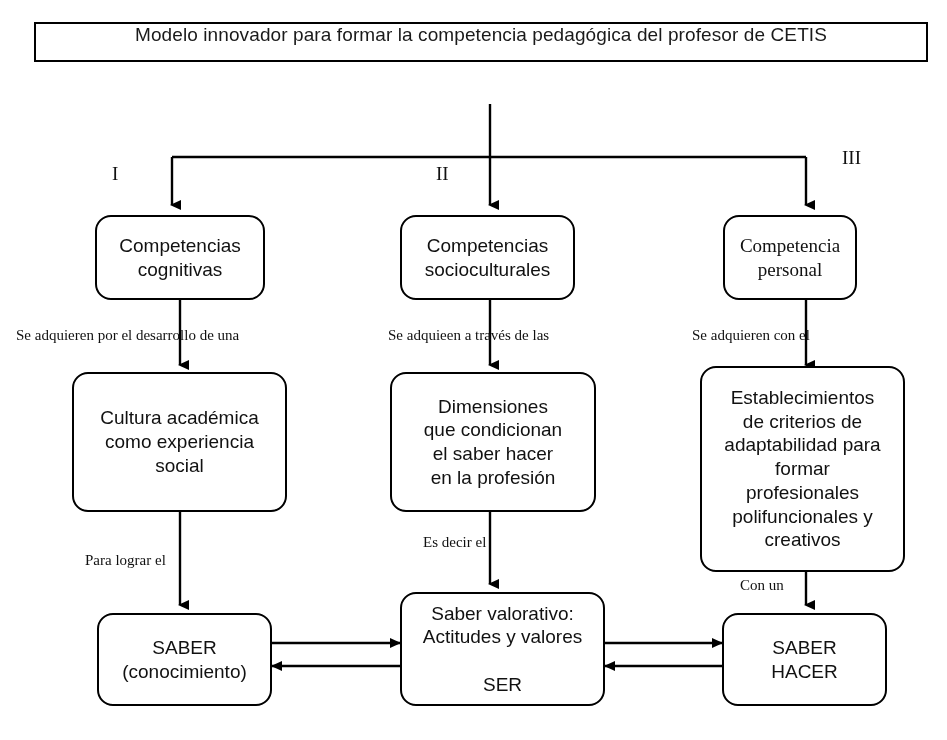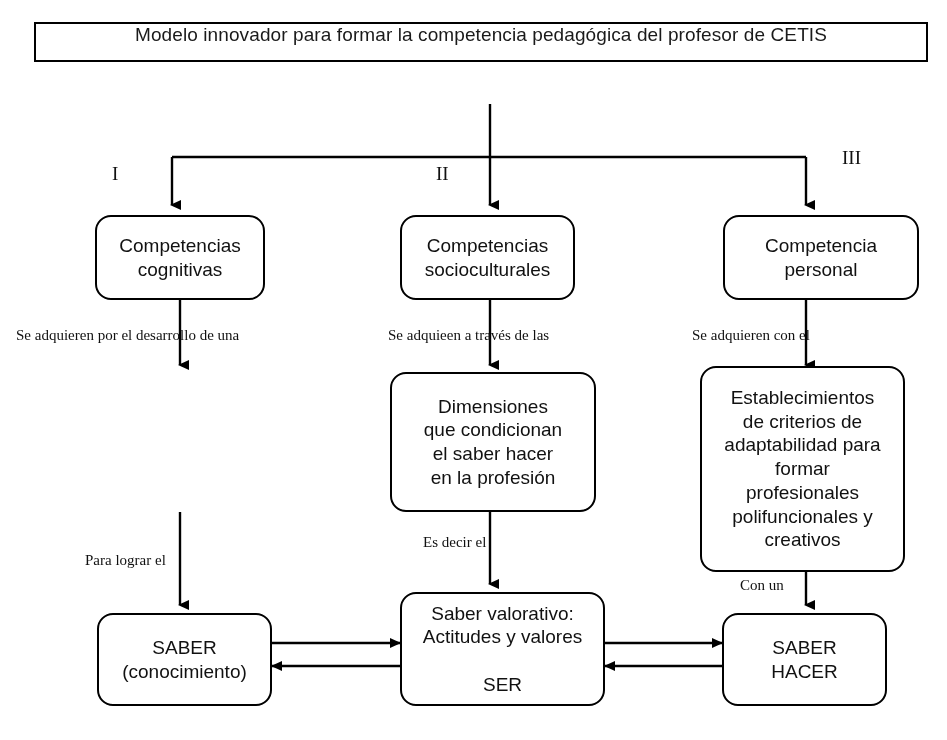--- a/index.html
+++ b/index.html
@@ -158,29 +158,34 @@
   <div class="roman" style="left:842px; top:147px;text-align:center;">III</div>
 
   <div class="node size-top" style="left:95px; top:215px; width:170px; height:85px;">
     <span class="node-text">Competencias
 cognitivas</span>
   </div>
   <div class="node size-top" style="left:400px; top:215px; width:175px; height:85px;">
     <span class="node-text">Competencias
 socioculturales</span>
   </div>
-  <div class="node size-top" style="left:723px; top:215px; width:196px; height:85px;">
+  <div class="node size-top" style="left:723px; top:215px; width:134px; height:85px;font-family:Liberation Serif, serif;">
     <span class="node-text">Competencia
 personal</span>
   </div>
 
   <div class="edge-label" style="left:16px;  top:327px;">Se adquieren por el desarrollo de una</div>
   <div class="edge-label" style="left:388px; top:327px;">Se adquieen a través de las</div>
   <div class="edge-label" style="left:692px; top:327px;">Se adquieren con el</div>
 
+  <div class="node size-mid" style="left:72px; top:372px; width:215px; height:140px;">
+    <span class="node-text">Cultura académica
+como experiencia
+social</span>
+  </div>
   <div class="node size-mid" style="left:390px; top:372px; width:206px; height:140px;">
     <span class="node-text">Dimensiones
 que condicionan
 el saber hacer
 en la profesión</span>
   </div>
   <div class="node size-mid" style="left:700px; top:366px; width:205px; height:206px;">
     <span class="node-text">Establecimientos
 de criterios de
 adaptabilidad para

